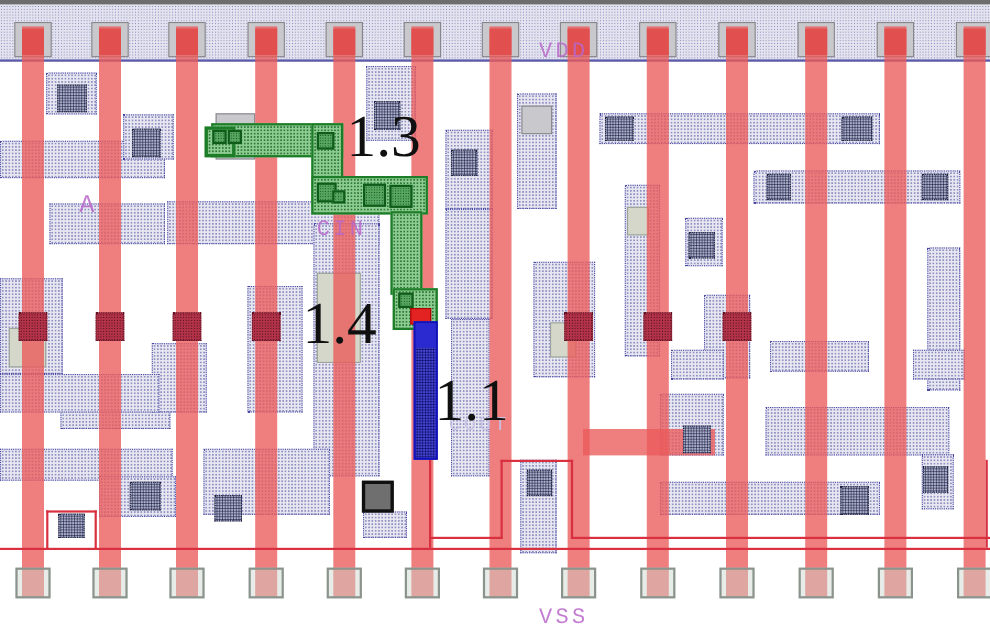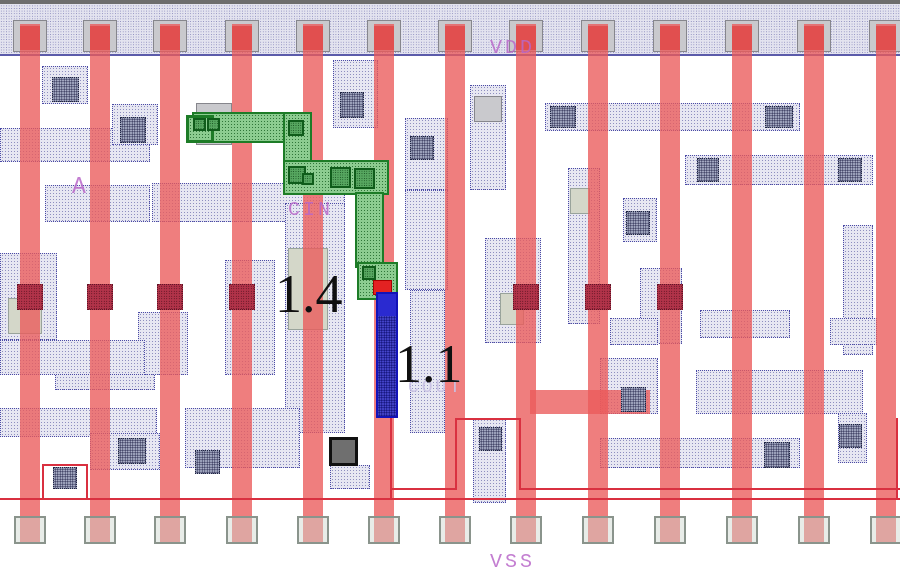--- a/index.html
+++ b/index.html
@@ -230,15 +230,16 @@
   <div class="abs" style="left:378px;top:294px;width:18px;height:22px;background:#2a2ad0;z-index:9"></div>
 
   <div class="abs" style="left:329px;top:437px;width:29px;height:29px;background:#6f6f6f;border:3px solid #101010;z-index:9"></div>
 
   <div class="abs netlabel" style="left:490px;top:38px;z-index:10">VDD</div>
   <div class="abs netlabel" style="left:288px;top:200px;z-index:10">CIN</div>
   <div class="abs netlabel faint" style="left:408px;top:378px;z-index:10;font-size:18px">COUT</div>
   <div class="abs netlabel" style="left:490px;top:552px;z-index:10">VSS</div>
   <div class="abs netlabel" style="left:72px;top:176px;z-index:10;font-size:23px">A</div>
 
+  <div class="abs ann" style="left:315px;top:97px;z-index:11">1.3</div>
   <div class="abs ann" style="left:275px;top:267px;z-index:11">1.4</div>
   <div class="abs ann" style="left:395px;top:337px;z-index:11">1.1</div>
 </div>
 
 </body></html>

